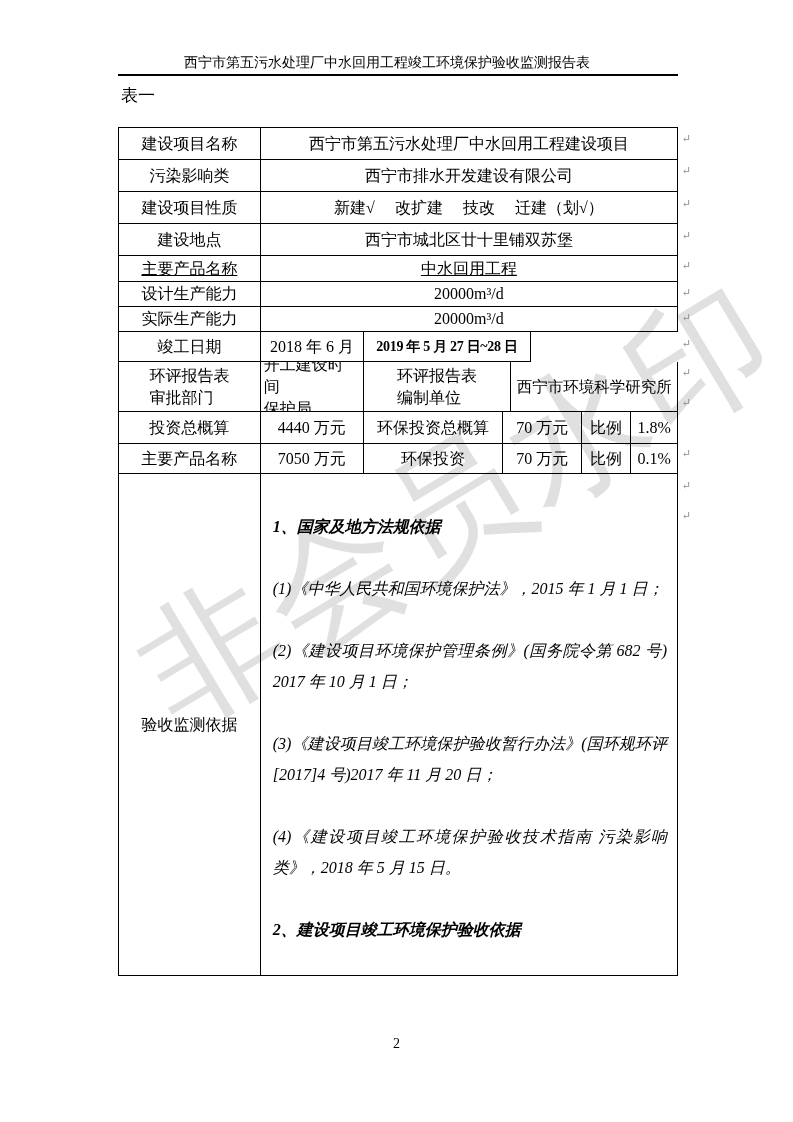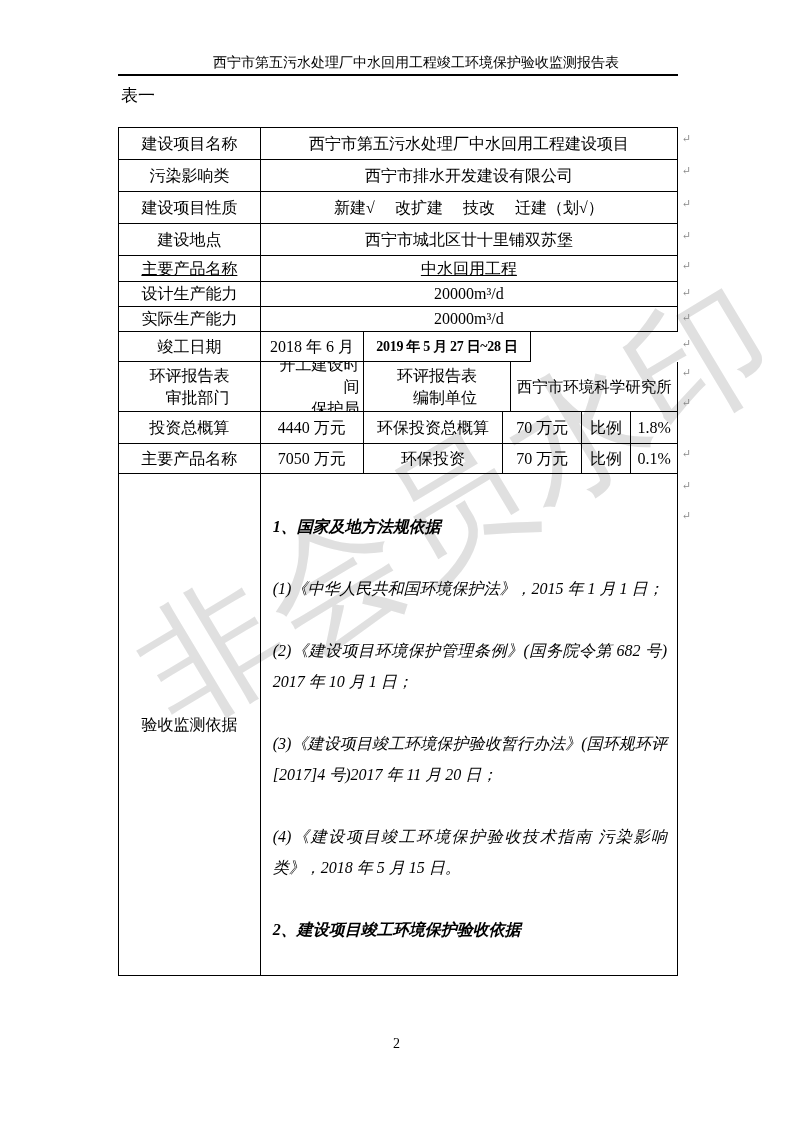--- a/index.html
+++ b/index.html
@@ -11,41 +11,41 @@
   }
   
   .watermark {
     position:absolute; left:118px; top:630px;
     font-size:138px; line-height:1; letter-spacing:4px;
     color:#e0e0e0; white-space:nowrap;
     transform:rotate(-31deg); transform-origin:0 0;
     z-index:0; user-select:none;
   }
   .doc-header {
-    position:absolute; top:54px; left:136px; width:560px;
+    position:absolute; top:54px; left:107px; width:560px;
     text-align:center; font-size:14px; letter-spacing:0px; z-index:2;
   }
   .header-rule {
     position:absolute; top:74px; left:118px; width:560px;
     border-top:2px solid #000; z-index:2;
   }
   .table-label {
     position:absolute; top:84px; left:121px;
     font-size:17px; font-weight:normal; z-index:2;
   }
   .doc-table {
     position:absolute; top:127px; left:118px; width:560px;
     border-top:1px solid #000; border-left:1px solid #000;
     z-index:1; font-size:16px;
   }
   .tr { display:flex; width:100%; }
   .td {
     border-right:1px solid #000; border-bottom:1px solid #000;
     display:flex; align-items:center; justify-content:center;
-    text-align:right; padding:0 3px; overflow:hidden;
+    text-align:left; padding:0 3px; overflow:hidden;
     white-space:pre-line; line-height:22px;
   }
   
   .c-label { width:142px; }
   .c-wide  { width:418px; }
   .c2      { width:103px; }
   .c3a     { width:148px; }   
   .c4a     { width:167px; }   
   .c3b     { width:140px; }   
   .c4b     { width:79px; }

